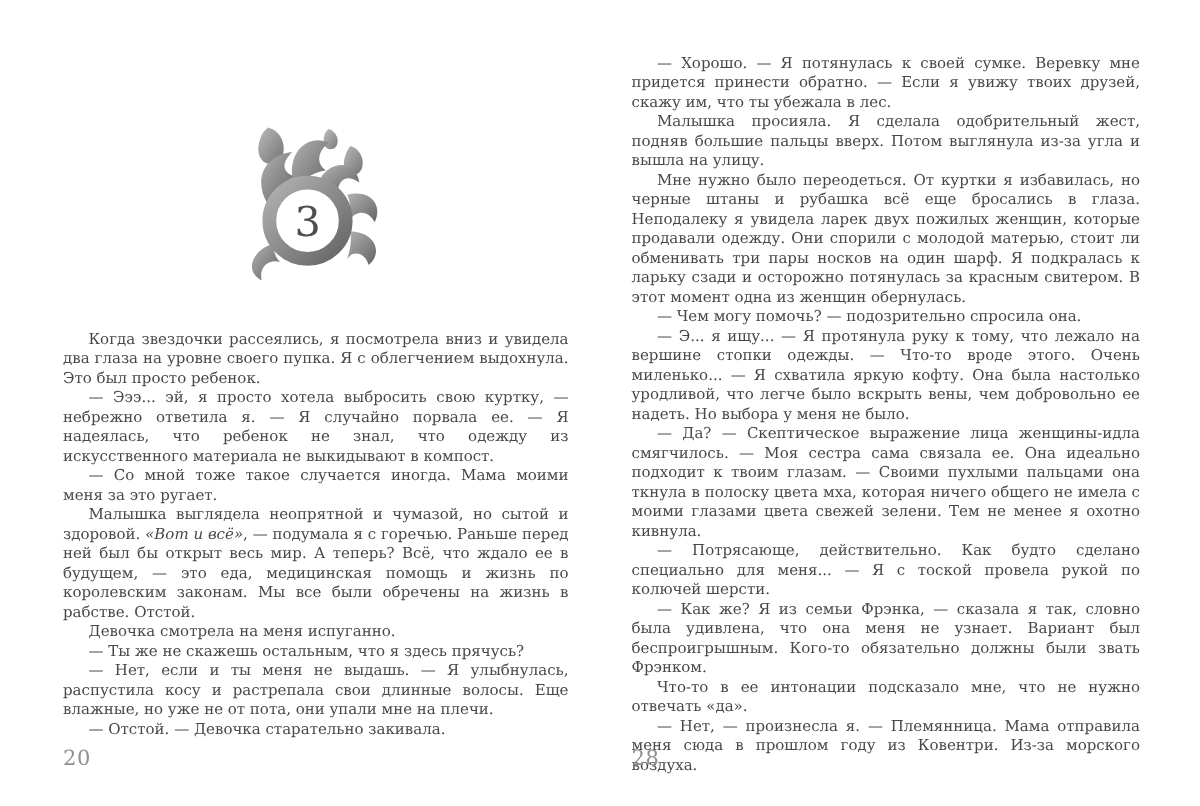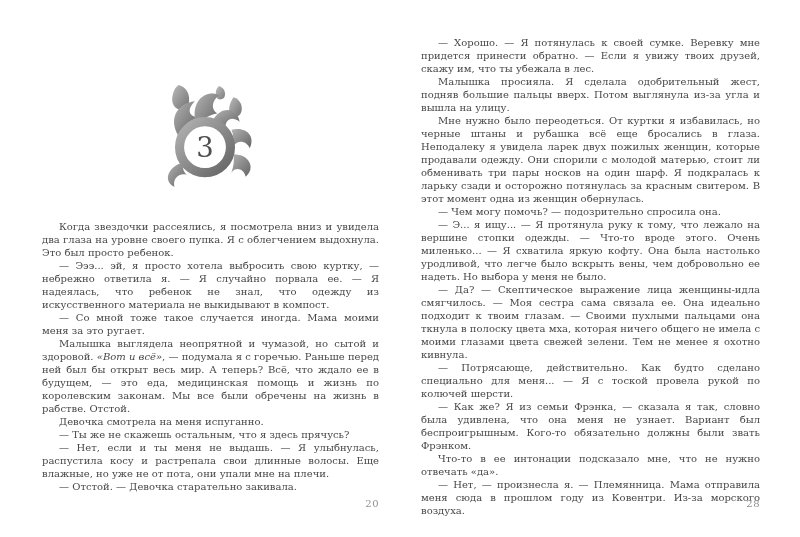--- a/index.html
+++ b/index.html
@@ -34,22 +34,22 @@
     padding: 0;
     text-indent: 17px;
     text-align: justify;
     font-size: 10px;
     line-height: 13px;
   }
   .body-text p em { font-style: italic; }
   .folio {
     position: absolute;
     top: 498px;
-    text-align: right;
-    font-size: 10px;
+    text-align: left;
+    font-size: 14px;
     letter-spacing: 0.5px;
     color: var(--folio-color, #8f8f8f);
   }
   .folio-left  { left: 42px;  width: 337px; }
   .folio-right { left: 421px; width: 339px; }
 </style>
 </head>
 <body>
 
 <div class="spread">

